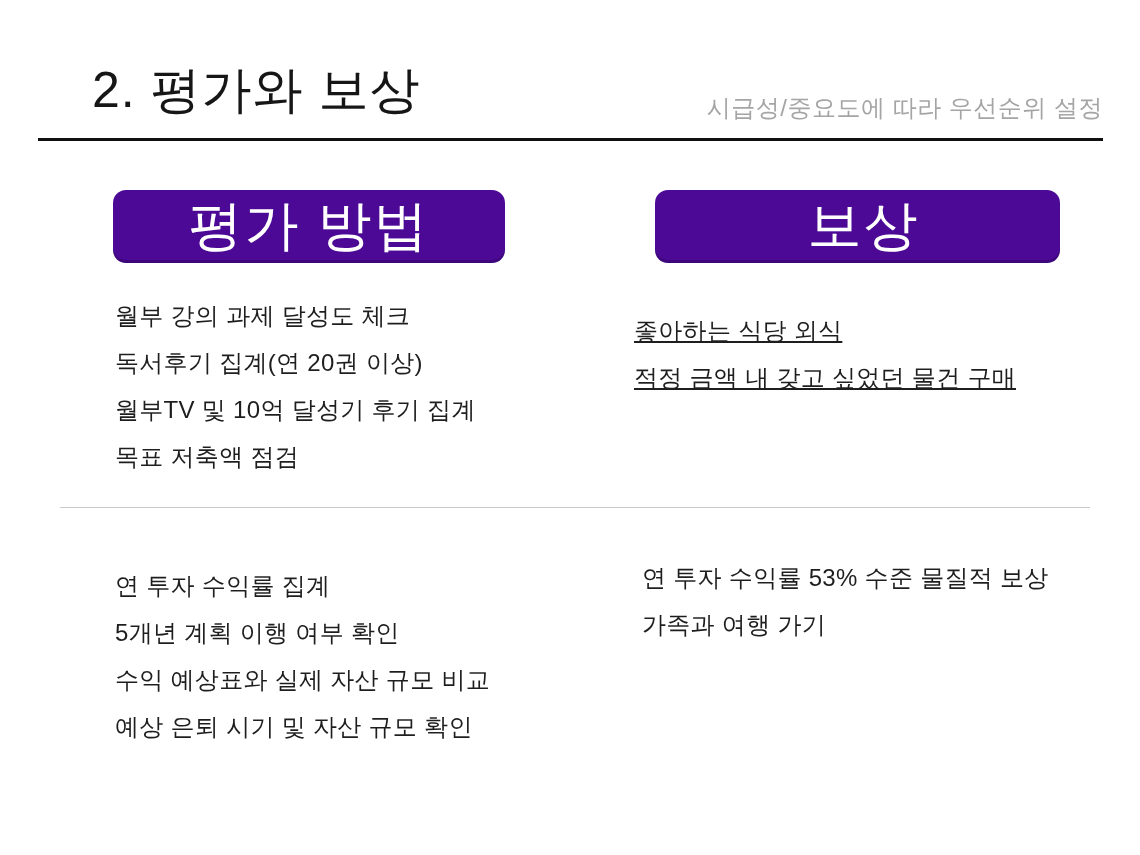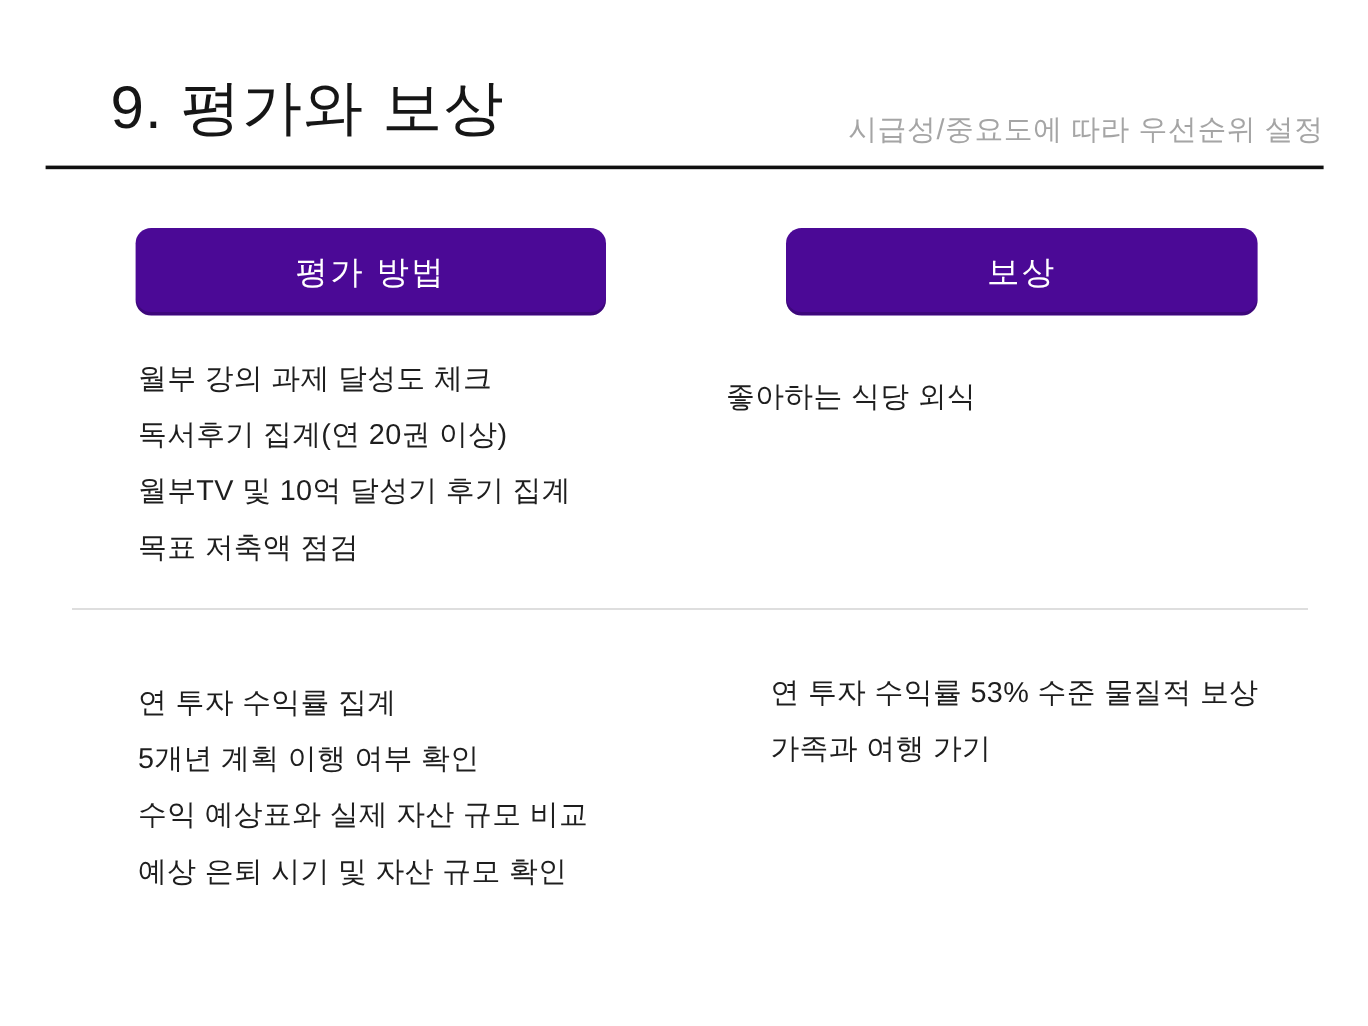--- a/index.html
+++ b/index.html
@@ -50,60 +50,60 @@
     top: 190px;
     height: 73px;
     border-radius: 13px;
     background: #4B0996;
     box-shadow: inset 0 -3px 0 rgba(0,0,0,0.18);
     display: flex;
     align-items: center;
     justify-content: center;
   }
   .badge-left  { left: 113px; width: 392px; }
-  .badge-right { left: 655px; width: 393px; }
+  .badge-right { left: 655px; width: 393px; padding-left: 12px; }
   .badge-label {
     color: #ffffff;
-    font-size: 27px;
+    font-size: 54px;
     font-weight: 400;
     letter-spacing: 2px;
     white-space: nowrap;
   }
   ul.item-list {
     position: absolute;
     margin: 0;
     padding: 0;
     list-style: none;
     font-size: 24px;
     color: #1E1E1E;
     letter-spacing: 0.3px;
   }
   ul.item-list li {
     line-height: 47px;
     white-space: nowrap;
   }
   .list-left-top     { left: 115px; top: 292px; }
-  .list-right-top    { left: 605px; top: 307px; }
+  .list-right-top    { left: 634px; top: 307px; text-decoration: underline; }
   .list-left-bottom  { left: 115px; top: 562px; }
   .list-right-bottom { left: 642px; top: 554px; }
   .mid-divider {
     position: absolute;
     left: 60px;
     top: 507px;
     width: 1030px;
     height: 1px;
     background: #C9C9C9;
   }
 </style>
 </head>
 <body>
 
 <div class="slide">
 
-  <h1 class="page-title">9. 평가와 보상</h1>
+  <h1 class="page-title">2. 평가와 보상</h1>
 
   <div class="subtitle">시급성/중요도에 따라 우선순위 설정</div>
 
   <div class="title-rule"></div>
 
   <div class="badge badge-left">
     <span class="badge-label">평가 방법</span>
   </div>
 
   <div class="badge badge-right">
@@ -112,20 +112,21 @@
 
   <ul class="item-list list-left-top">
     <li>월부 강의 과제 달성도 체크</li>
     <li>독서후기 집계(연 20권 이상)</li>
     <li>월부TV 및 10억 달성기 후기 집계</li>
     <li>목표 저축액 점검</li>
   </ul>
 
   <ul class="item-list list-right-top">
     <li>좋아하는 식당 외식</li>
+    <li>적정 금액 내 갖고 싶었던 물건 구매</li>
   </ul>
 
   <div class="mid-divider"></div>
 
   <ul class="item-list list-left-bottom">
     <li>연 투자 수익률 집계</li>
     <li>5개년 계획 이행 여부 확인</li>
     <li>수익 예상표와 실제 자산 규모 비교</li>
     <li>예상 은퇴 시기 및 자산 규모 확인</li>
   </ul>

